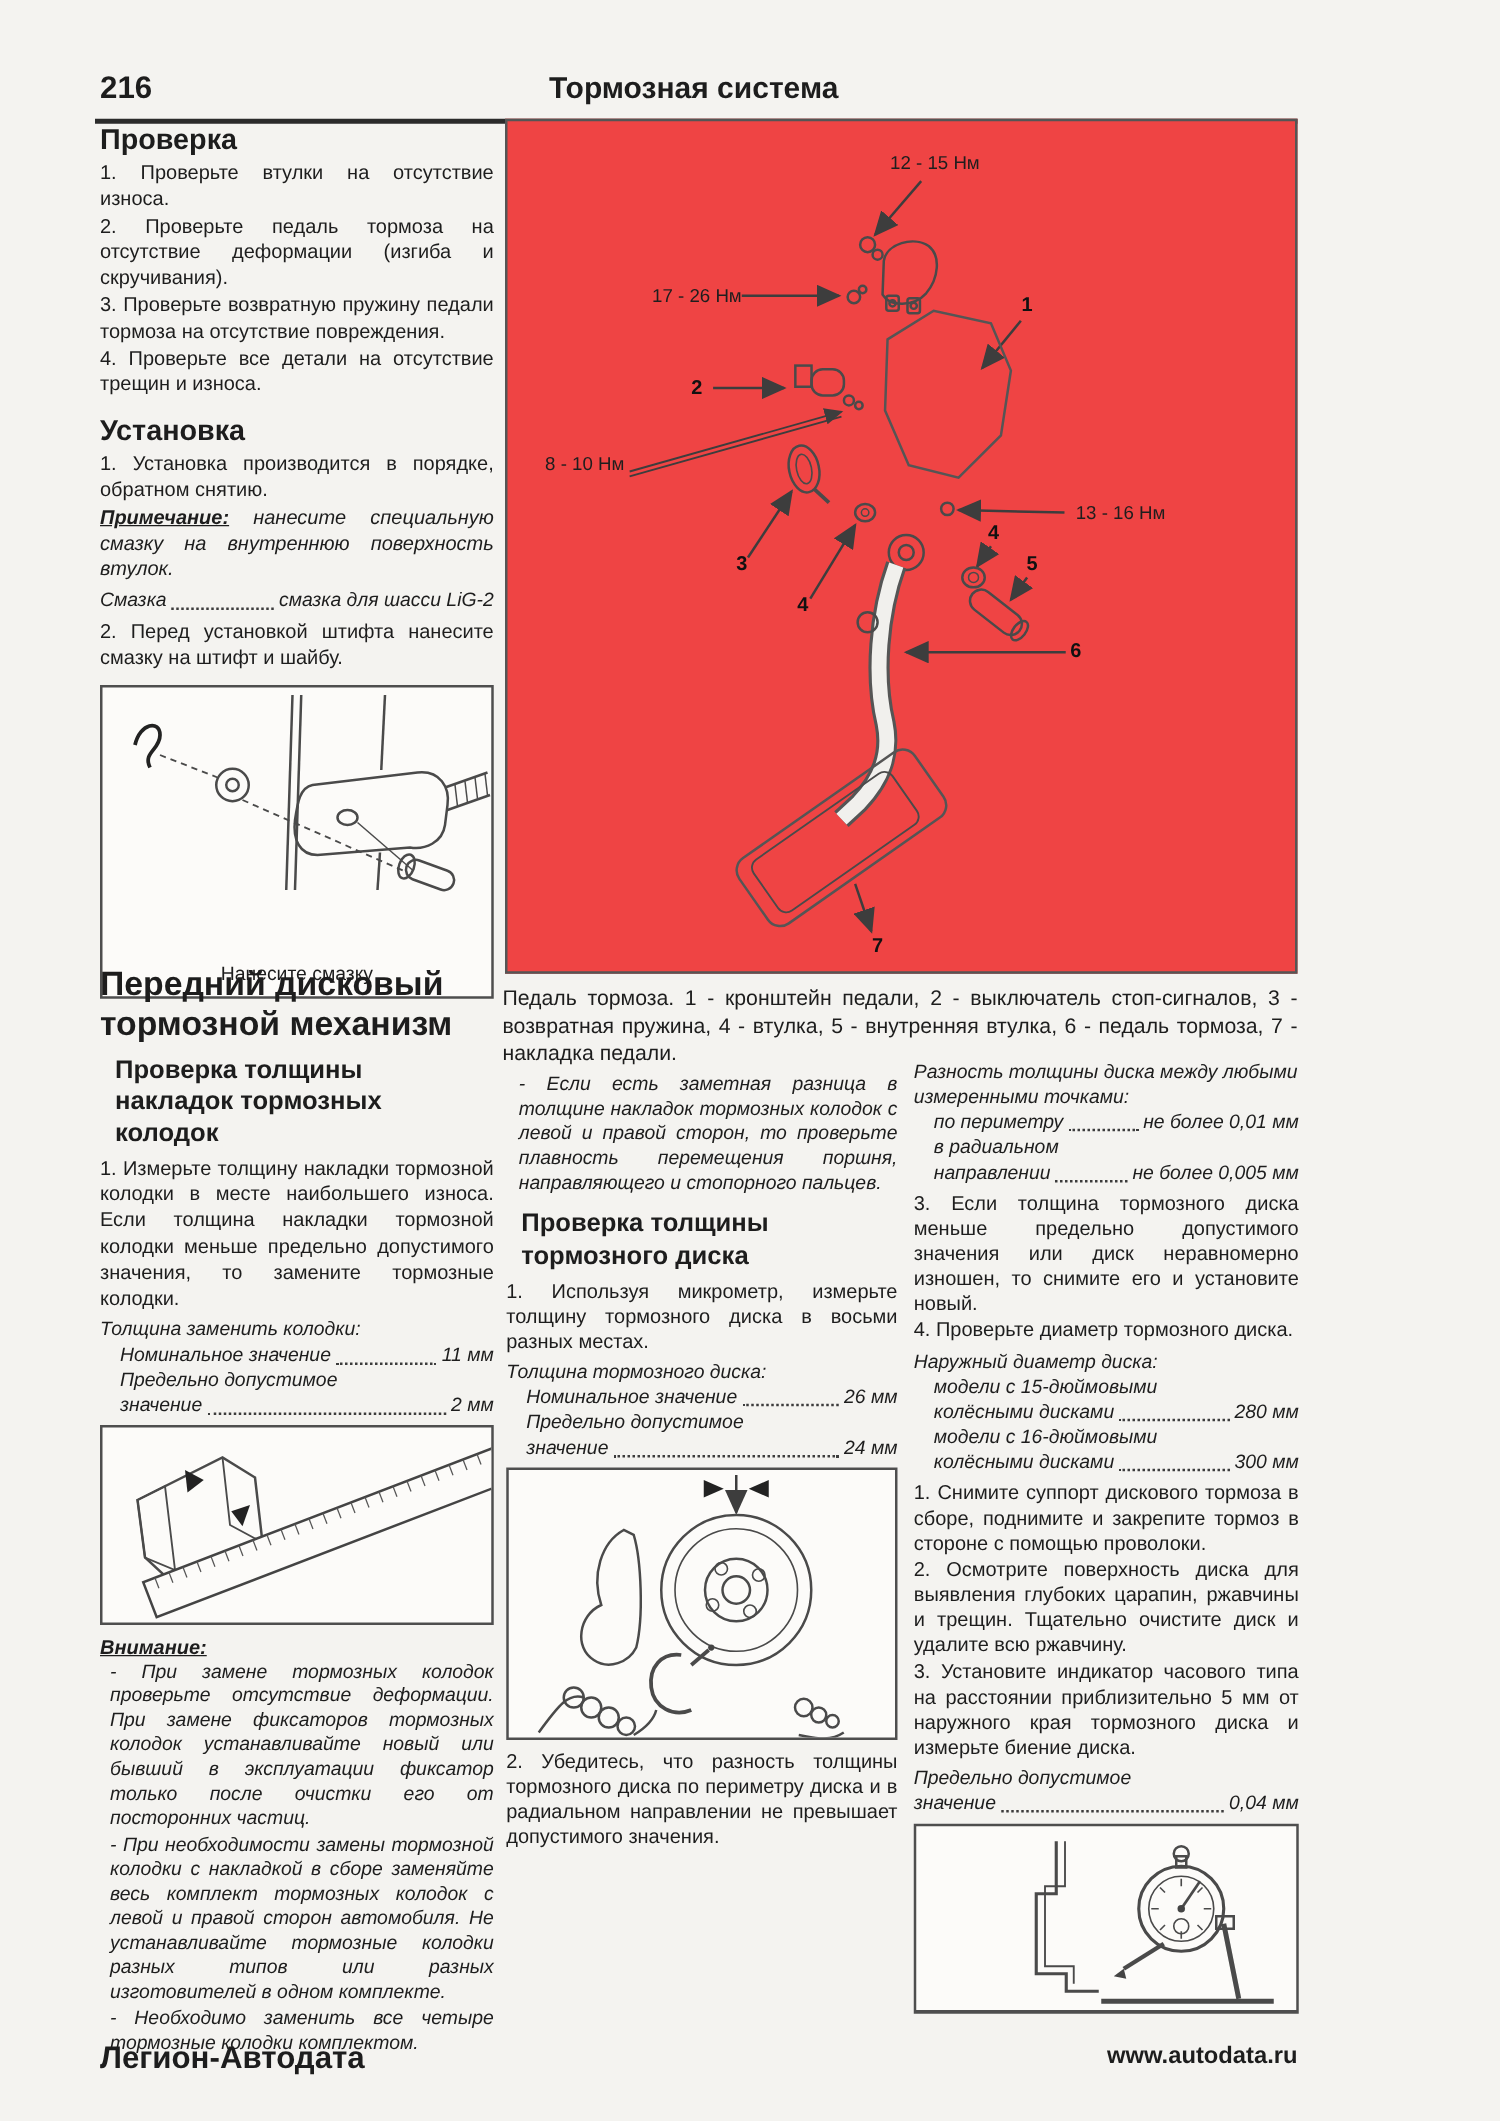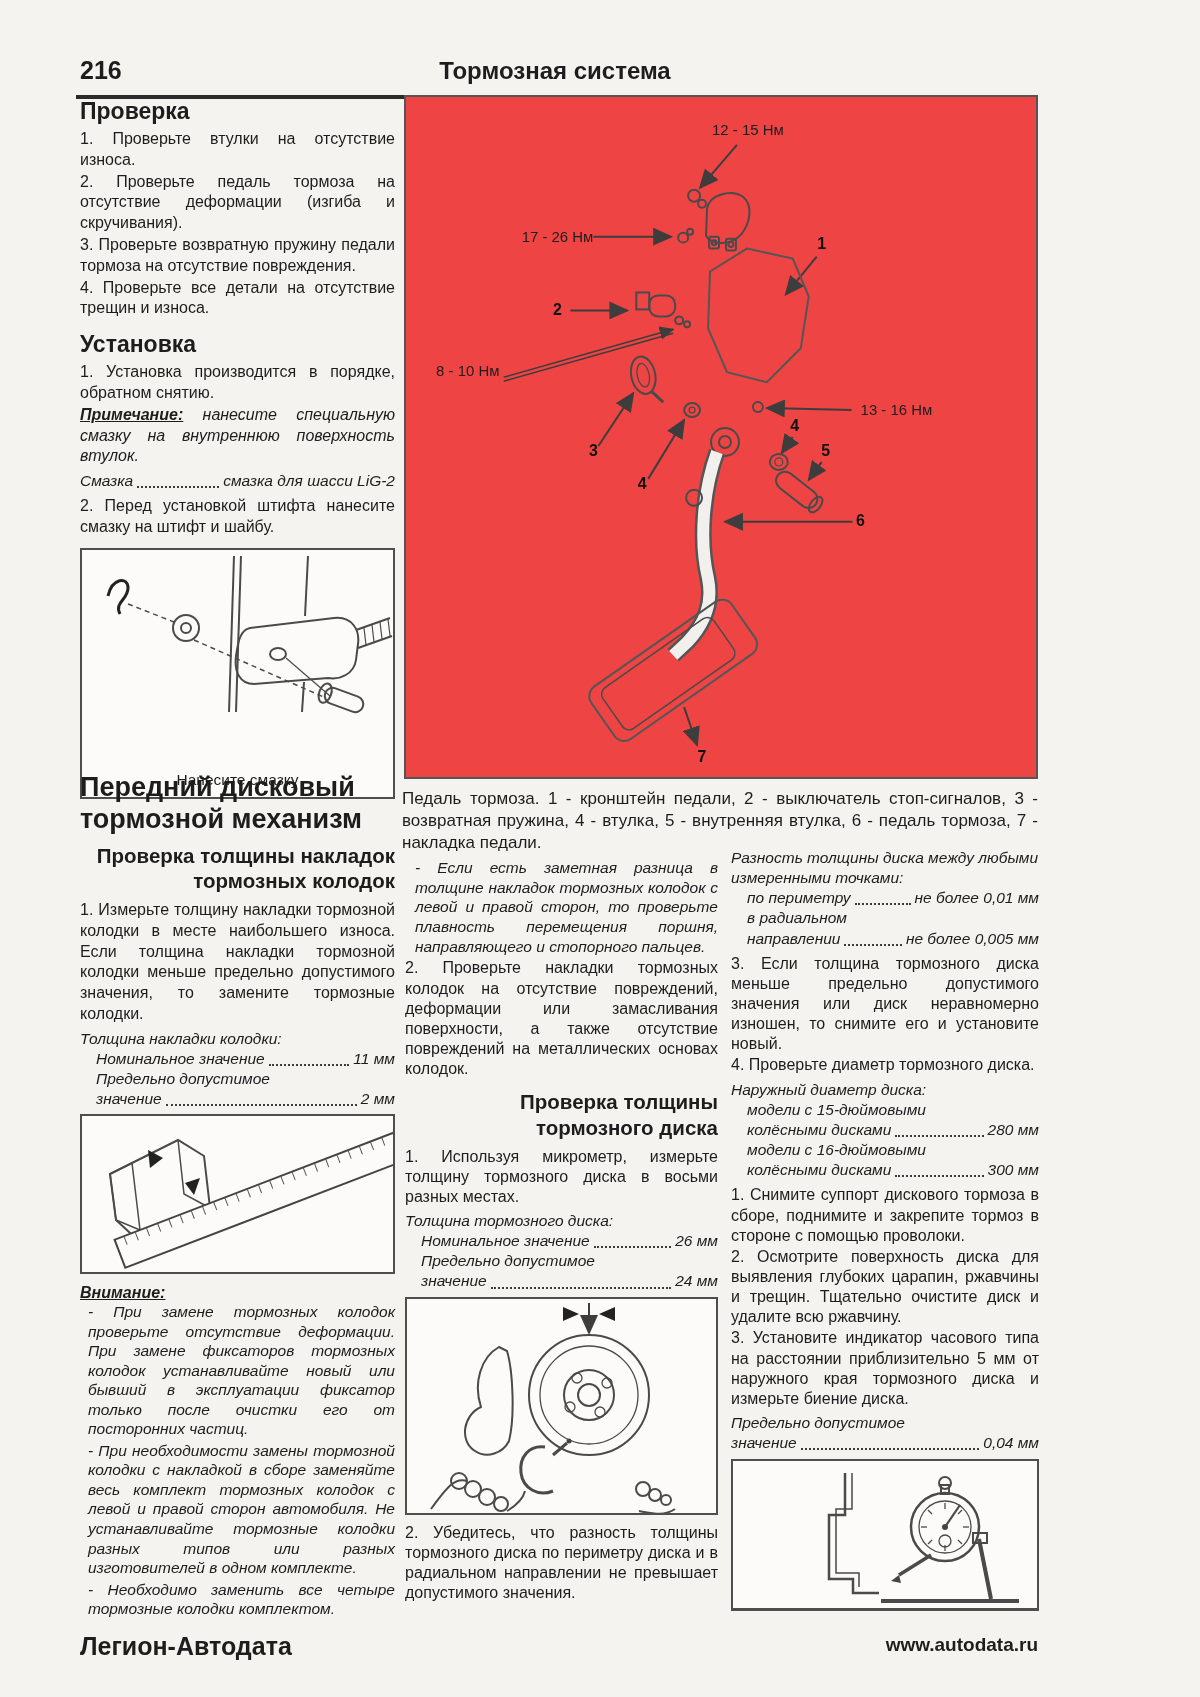--- a/index.html
+++ b/index.html
@@ -11,21 +11,21 @@
   
   .pagenum { font-size:25px; font-weight:bold; }
   .doctitle { font-size:24px; font-weight:bold; text-align:center; }
   .hrule { background:#2b2b2b; height:4px; }
 
   
   .body-text { font-size:16px; line-height:1.3; text-align:justify; }
   .tight { line-height:1.26; }
   .sec-h { font-size:23px; font-weight:bold; margin:12px 0 4px; }
   .big-title { font-size:27px; font-weight:bold; line-height:1.18; margin:0 0 7px; }
-  .sub-h { font-size:20.5px; font-weight:bold; line-height:1.25; margin:4px 0 6px;text-align:right; }
+  .sub-h { font-size:20.5px; font-weight:bold; line-height:1.25; margin:4px 12px 6px; }
   .p { margin:0 0 1px; }
   .italic { font-style:italic; }
   .note-label { font-style:italic; text-decoration:underline; font-weight:600; }
   .warn-label { font-style:italic; text-decoration:underline; font-weight:600; font-size:16px; }
   .warn-item { font-style:italic; font-size:15.5px; line-height:1.26; text-align:justify; padding-left:8px; margin:0 0 2px; }
   .side-note { font-style:italic; font-size:15.5px; line-height:1.27; text-align:justify; padding-left:10px; margin:0 0 2px; }
 
   
   .spec { font-style:italic; font-size:15.5px; line-height:1.3; margin:4px 0 5px; }
   .spec .ind { padding-left:16px; }
@@ -202,21 +202,21 @@
 </svg>
 </div>
 
 <div class="abs dg-caption" style="left:402px;top:788px;width:636px;">Педаль тормоза. 1 - кронштейн педали, 2 - выключатель стоп-сигналов, 3 - возвратная пружина, 4 - втулка, 5 - внутренняя втулка, 6 - педаль тормоза, 7 - накладка педали.</div>
 
 <div class="abs" style="left:80px;top:772px;width:315px;">
   <div class="big-title">Передний дисковый тормозной механизм</div>
   <div class="sub-h">Проверка толщины накладок тормозных колодок</div>
   <p class="body-text p">1. Измерьте толщину накладки тормозной колодки в месте наибольшего износа. Если толщина накладки тормозной колодки меньше предельно допустимого значения, то замените тормозные колодки.</p>
   <div class="spec">
-    <div>Толщина накладки колодки:</div>
+    <div>Толщина заменить колодки:</div>
     <div class="spec-row">
       <span>Номинальное значение</span>
       <span class="fill"></span>
       <span class="val">11 мм</span>
     </div>
     <div class="ind">Предельно допустимое</div>
     <div class="spec-row">
       <span>значение</span>
       <span class="fill"></span>
       <span class="val">2 мм</span>
@@ -264,21 +264,20 @@
   </div>
 
   <div class="warn-label">Внимание:</div>
   <p class="warn-item">- При замене тормозных колодок проверьте отсутствие деформации. При замене фиксаторов тормозных колодок устанавливайте новый или бывший в эксплуатации фиксатор только после очистки его от посторонних частиц.</p>
   <p class="warn-item">- При необходимости замены тормозной колодки с накладкой в сборе заменяйте весь комплект тормозных колодок с левой и правой сторон автомобиля. Не устанавливайте тормозные колодки разных типов или разных изготовителей в одном комплекте.</p>
   <p class="warn-item">- Необходимо заменить все четыре тормозные колодки комплектом.</p>
 </div>
 
 <div class="abs" style="left:405px;top:858px;width:313px;">
   <p class="side-note">- Если есть заметная разница в толщине накладок тормозных колодок с левой и правой сторон, то проверьте плавность перемещения поршня, направляющего и стопорного пальцев.</p>
-  <p class="body-text tight p">2. Проверьте накладки тормозных колодок на отсутствие повреждений, деформации или замасливания поверхности, а также отсутствие повреждений на металлических основах колодок.</p>
   <div class="sub-h" style="margin-top:10px;">Проверка толщины тормозного диска</div>
   <p class="body-text tight p">1. Используя микрометр, измерьте толщину тормозного диска в восьми разных местах.</p>
   <div class="spec">
     <div>Толщина тормозного диска:</div>
     <div class="spec-row">
       <span>Номинальное значение</span>
       <span class="fill"></span>
       <span class="val">26 мм</span>
     </div>
     <div class="ind">Предельно допустимое</div>

